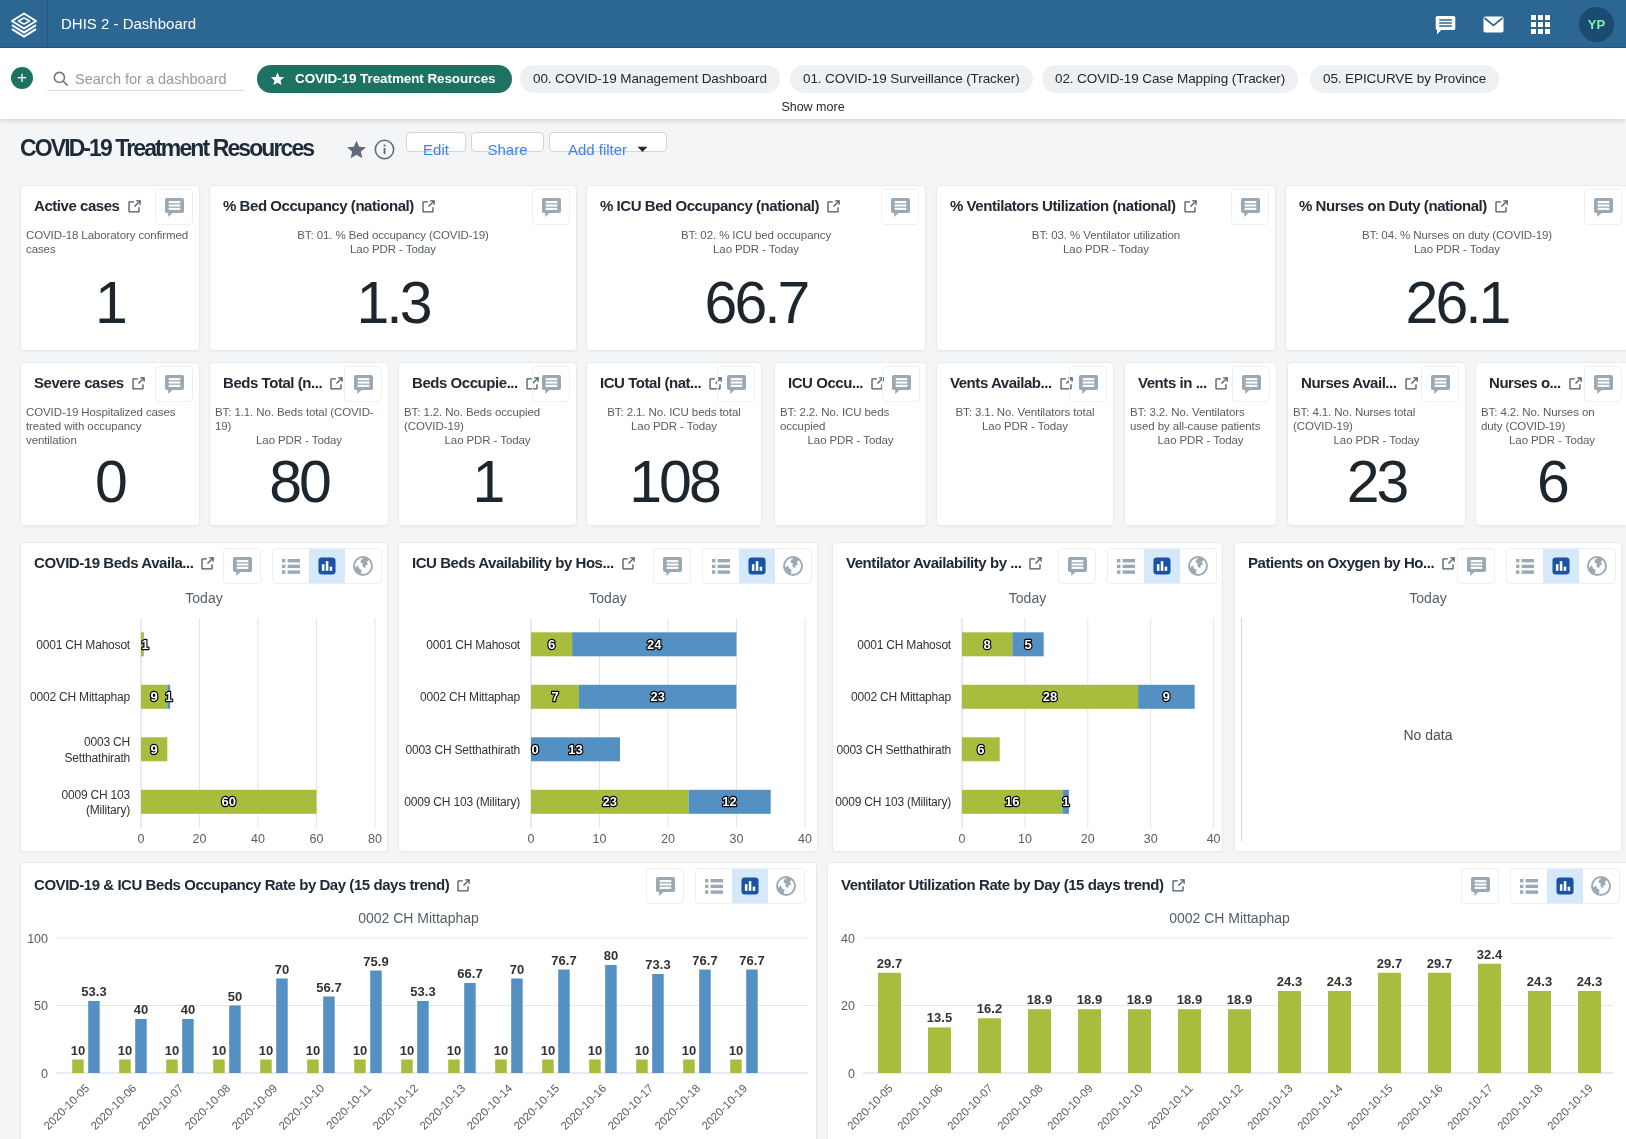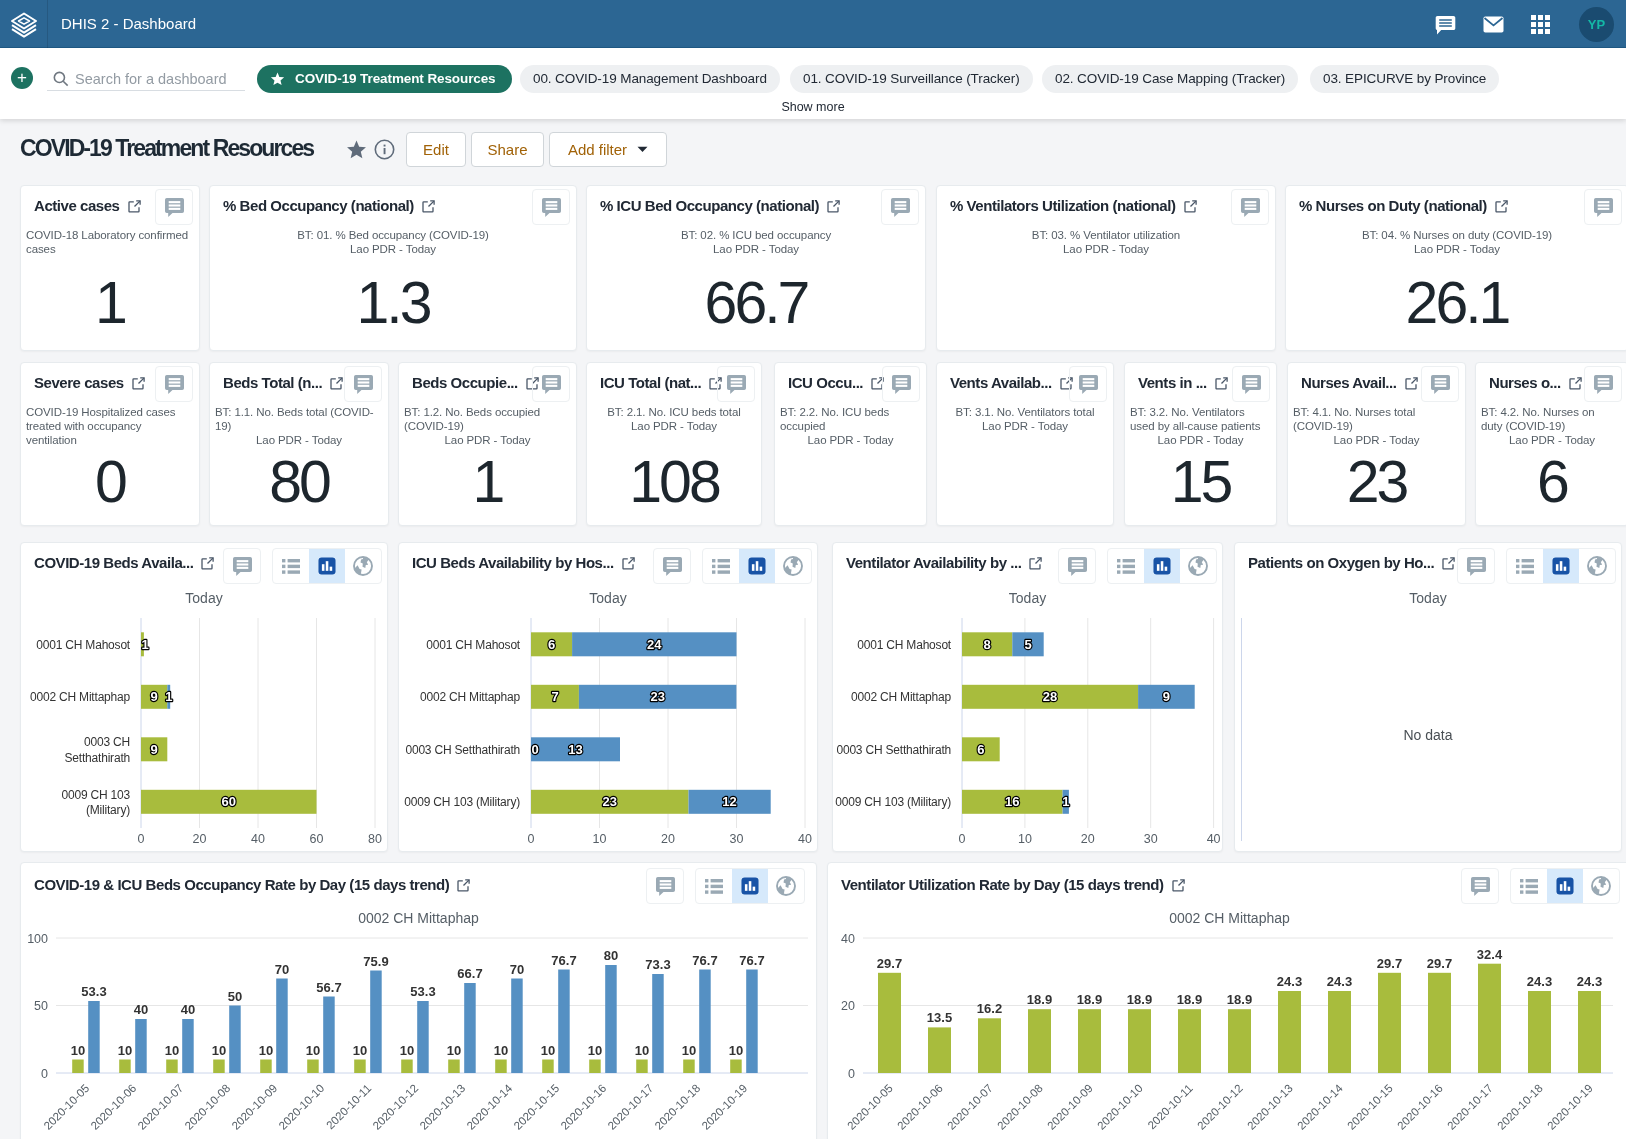--- a/index.html
+++ b/index.html
@@ -9,22 +9,22 @@
 .nav .sep{position:absolute;left:47px;top:0;width:1px;height:48px;background:rgba(0,0,0,0.12)}
 .nav .apptitle{position:absolute;left:61px;top:0;height:48px;line-height:48px;color:#fff;font-size:15px;font-weight:normal}
 .bar2{position:absolute;left:0;top:48px;width:1626px;height:71px;background:#fff;box-shadow:0 2px 5px rgba(0,0,0,0.13)}
 .plus{position:absolute;left:11px;top:19px;width:22px;height:22px;border-radius:50%;background:#1d7261;color:#fff;text-align:center;line-height:21px;font-size:17px}
 .searchph{position:absolute;left:75px;top:23px;font-size:14.5px;color:#939ba3}
 .searchline{position:absolute;left:47px;top:42px;width:198px;height:1px;background:#d8dde2}
 .chip{position:absolute;top:17px;height:28px;line-height:28px;border-radius:14px;background:#eef0f2;color:#212934;font-size:13.5px;letter-spacing:-0.1px;padding:0 13px;white-space:nowrap}
 .chipsel{background:#1d7261;color:#fff;font-weight:bold;padding:0 16px 0 38px}
 .showmore{position:absolute;top:52px;width:100%;text-align:center;font-size:12.5px;color:#212934}
 .pagetitle{position:absolute;left:20px;top:135px;font-size:23px;letter-spacing:-1.9px;font-weight:bold;color:#1e2a35}
-.btn{position:absolute;top:132px;height:35px;background:#fff;border:1px solid #d0d5d9;border-radius:4px;
- font-size:15px;color:#a16207;text-align:center;line-height:33px}
+.btn{position:absolute;top:132px;height:20px;background:#fff;border:1px solid #d0d5d9;border-radius:4px;
+ font-size:15px;color:#3b82f6;text-align:center;line-height:33px}
 .card{position:absolute;background:#fff;border:1px solid #e7ebee;border-radius:4px;box-shadow:0 1px 2px rgba(0,0,0,.04)}
 .ct{position:absolute;left:13px;top:11px;font-size:15px;letter-spacing:-0.45px;font-weight:bold;color:#212934;white-space:nowrap}
 .ct svg{margin-left:7px;vertical-align:-2px}
 .bub{position:absolute;top:3px;width:38px;height:36px;border:1px solid #edf0f2;border-radius:4px;
  display:flex;align-items:center;justify-content:center}
 .sub{position:absolute;top:42px;left:5px;right:5px;font-size:11.5px;letter-spacing:-0.1px;color:#555e66;line-height:14.2px;
  display:flex;flex-direction:column;align-items:center}
 .sub div{white-space:nowrap}
 .sub .l{align-self:flex-start;text-align:left}
 .val{position:absolute;left:0;right:0;text-align:center;font-size:59px;letter-spacing:-3px;color:#1d262d}
@@ -63,37 +63,37 @@
         <rect x="0" y="0" width="5" height="5" fill="#fff"></rect>
         <rect x="7" y="0" width="5" height="5" fill="#fff"></rect>
         <rect x="14" y="0" width="5" height="5" fill="#fff"></rect>
         <rect x="0" y="7" width="5" height="5" fill="#fff"></rect>
         <rect x="7" y="7" width="5" height="5" fill="#fff"></rect>
         <rect x="14" y="7" width="5" height="5" fill="#fff"></rect>
         <rect x="0" y="14" width="5" height="5" fill="#fff"></rect>
         <rect x="7" y="14" width="5" height="5" fill="#fff"></rect>
         <rect x="14" y="14" width="5" height="5" fill="#fff"></rect>
       </svg></div>
-    <div class="abs" style="right:12px;top:7px;width:35px;height:35px;border-radius:50%;background:#1a4b70;color:#14b8a6;font-size:13px;font-weight:bold;text-align:center;line-height:35px">YP</div>
+    <div class="abs" style="right:12px;top:7px;width:35px;height:35px;border-radius:50%;background:#1a4b70;color:#86efac;font-size:13px;font-weight:bold;text-align:center;line-height:35px">YP</div>
   </div>
 <div class="bar2">
     <div class="plus">+</div>
     <svg width="16" height="16" viewBox="0 0 18 18" style="position:absolute;left:53px;top:23px">
 <circle cx="7.2" cy="7.2" r="5.7" fill="none" stroke="#6f7780" stroke-width="1.8"></circle>
 <path d="M11.5 11.5 L16.5 16.5" stroke="#6f7780" stroke-width="1.8"></path>
     </svg>
     <div class="searchph">Search for a dashboard</div>
     <div class="searchline"></div>
     <div class="chip chipsel" style="left:257px"><svg width="15" height="15" viewBox="0 0 24 24" style="position:absolute;left:13px;top:7px">
 <path fill="#fff" d="M12 .9l3 7 7.6.6-5.8 5 1.8 7.4L12 17l-6.6 3.9 1.8-7.4-5.8-5 7.6-.6z"></path>
       </svg>COVID-19 Treatment Resources</div>
     <div class="chip" style="left:520px">00. COVID-19 Management Dashboard</div>
     <div class="chip" style="left:790px">01. COVID-19 Surveillance (Tracker)</div>
     <div class="chip" style="left:1042px">02. COVID-19 Case Mapping (Tracker)</div>
-    <div class="chip" style="left:1310px">03. EPICURVE by Province</div>
+    <div class="chip" style="left:1310px">05. EPICURVE by Province</div>
     <div class="showmore">Show more</div>
   </div>
 <div class="pagetitle">COVID-19 Treatment Resources</div>
 <div class="abs" style="left:345px;top:139px"><svg width="23" height="22" viewBox="0 0 24 24">
 <path fill="#5f6b7a" d="M12 1.6l2.9 6.8 7.4.6-5.6 4.9 1.7 7.2L12 17.2l-6.4 3.9 1.7-7.2-5.6-4.9 7.4-.6z"></path>
     </svg></div>
 <div class="abs" style="left:374px;top:139px"><svg width="21" height="21" viewBox="0 0 21 21">
 <circle cx="10.5" cy="10.5" r="9.2" fill="none" stroke="#5f6b7a" stroke-width="1.6"></circle>
 <rect x="9.6" y="9" width="1.9" height="6.2" fill="#5f6b7a"></rect>
 <rect x="9.6" y="5.6" width="1.9" height="1.9" fill="#5f6b7a"></rect>
@@ -336,21 +336,20 @@
 <rect x="4.7" y="4.1" width="11.6" height="2.1" fill="#fff"></rect>
 <rect x="4.7" y="7.45" width="11.6" height="2.1" fill="#fff"></rect>
 <rect x="4.7" y="10.8" width="11.6" height="2.1" fill="#fff"></rect>
       </svg>
     </div>
     <div class="sub">
       <div class="l">BT: 3.2. No. Ventilators</div>
       <div class="l">used by all-cause patients</div>
       <div>Lao PDR - Today</div>
     </div>
-    <div class="val" style="top:85px">15</div>
   </div>
 <div class="card" style="left:1287px;top:362px;width:179px;height:164px">
     <div class="ct">Nurses Avail...<svg width="14" height="14" viewBox="0 0 14 14">
 <path d="M12 8.2v4.1c0 .35-.25.6-.6.6H2.6c-.35 0-.6-.25-.6-.6V3.5c0-.35.25-.6.6-.6h4.2" fill="none" stroke="#4a5768" stroke-width="1.3"></path>
 <path d="M9.2 1.9h3.9v3.9" fill="none" stroke="#4a5768" stroke-width="1.3"></path>
 <path d="M12.9 2.1 L7.5 7.5" stroke="#4a5768" stroke-width="1.3"></path>
       </svg></div>
     <div class="bub" style="right:6px">
       <svg width="21" height="20" viewBox="0 0 21 20">
 <path fill="#9aa9b4" d="M2.8 1 H18.2 Q20 1 20 2.8 V14.2 Q20 16 18.2 16 H8.5 L4.2 20 V16 H2.8 Q1 16 1 14.2 V2.8 Q1 1 2.8 1 Z"></path>

